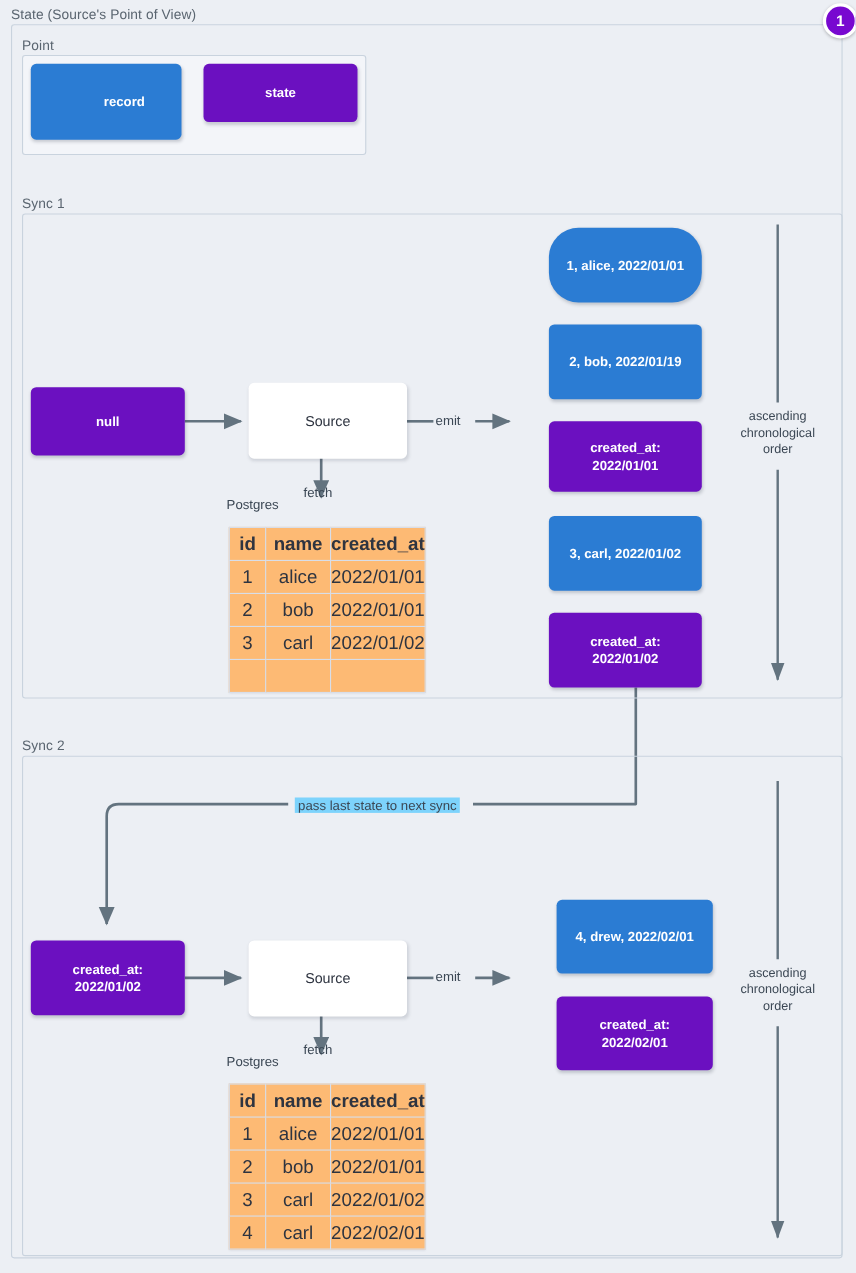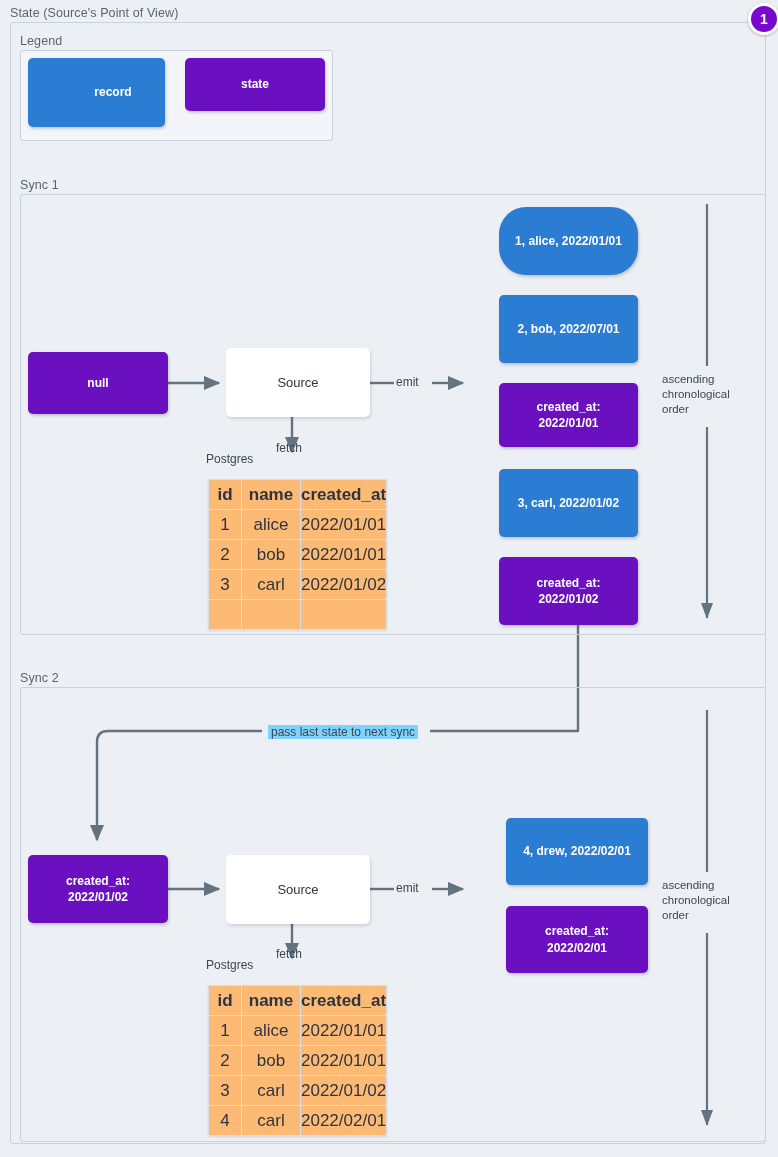--- a/index.html
+++ b/index.html
@@ -92,21 +92,21 @@
 
   
   .lbl {
     position: absolute;
     font-size: 12px;
     color: #3b4754;
     white-space: nowrap;
   }
   .lbl.small { font-size: 11.5px; }
   .lbl.center {
-    text-align: left;
+    text-align: center;
     white-space: normal;
     line-height: 1.32;
   }
 
   
   #wires {
     position: absolute;
     left: 0; top: 0;
     width: 778px;
     height: 1157px;
@@ -168,21 +168,21 @@
 
     <line x1="707" y1="710" x2="707" y2="872" stroke="#63737f" stroke-width="2.2"></line>
     <line x1="707" y1="933" x2="707" y2="1125" stroke="#63737f" stroke-width="2.2" marker-end="url(#arrowThin)"></line>
   </svg>
 
   <div class="group-title" style="left:10px; top:6px;">State (Source's Point of View)</div>
   <div class="group-frame" style="left:10px; top:22px; width:756px; height:1122px;"></div>
 
   <div class="badge" style="left:748px; top:3px;">1</div>
 
-  <div class="group-title" style="left:20px; top:34px;">Legend</div>
+  <div class="group-title" style="left:20px; top:34px;">Point</div>
   <div class="group-frame" style="left:20px; top:50px; width:313px; height:91px; background:#f3f5f9;"></div>
   <div class="node record" style="left:28px; top:58px; width:137px; height:69px;padding-left:33px;">record</div>
   <div class="node state" style="left:185px; top:58px; width:140px; height:53px;">state</div>
 
   <div class="group-title" style="left:20px; top:178px;">Sync 1</div>
   <div class="group-frame" style="left:20px; top:194px; width:746px; height:441px;"></div>
 
   <div class="node state" style="left:28px; top:352px; width:140px; height:62px;">null</div>
 
   <div class="node plain" style="left:226px; top:348px; width:144px; height:69px;">Source</div>
@@ -218,21 +218,21 @@
       </tr>
       <tr>
         <td></td>
         <td></td>
         <td></td>
       </tr>
     </tbody>
   </table>
 
   <div class="node record" style="left:499px; top:207px; width:139px; height:68px;border-radius:27px;">1, alice, 2022/01/01</div>
-  <div class="node record" style="left:499px; top:295px; width:139px; height:68px;">2, bob, 2022/07/01</div>
+  <div class="node record" style="left:499px; top:295px; width:139px; height:68px;">2, bob, 2022/01/19</div>
   <div class="node state" style="left:499px; top:383px; width:139px; height:64px;">
     <span>
       <span class="twoline">created_at:</span>
       <span class="twoline">2022/01/01</span>
     </span>
   </div>
   <div class="node record" style="left:499px; top:469px; width:139px; height:68px;">3, carl, 2022/01/02</div>
   <div class="node state" style="left:499px; top:557px; width:139px; height:68px;">
     <span>
       <span class="twoline">created_at:</span>

